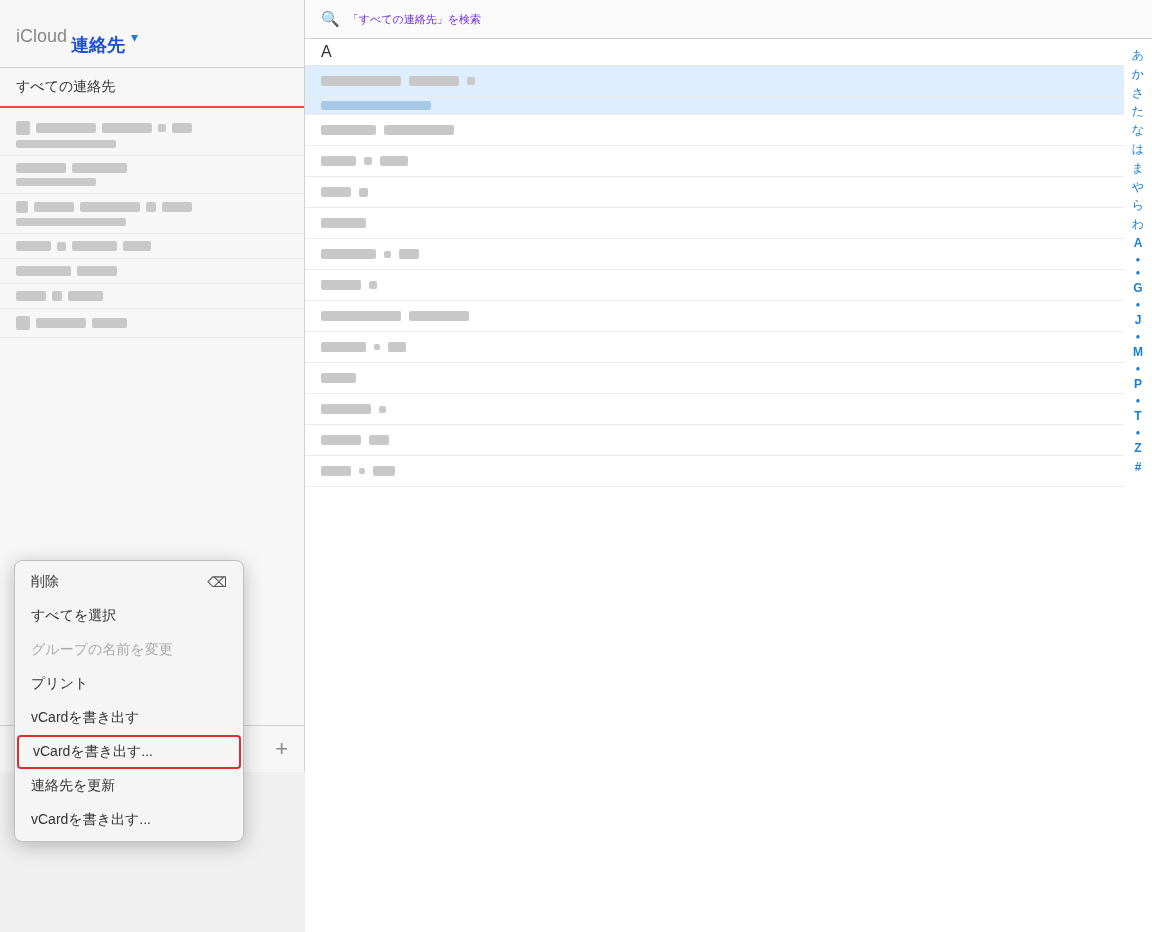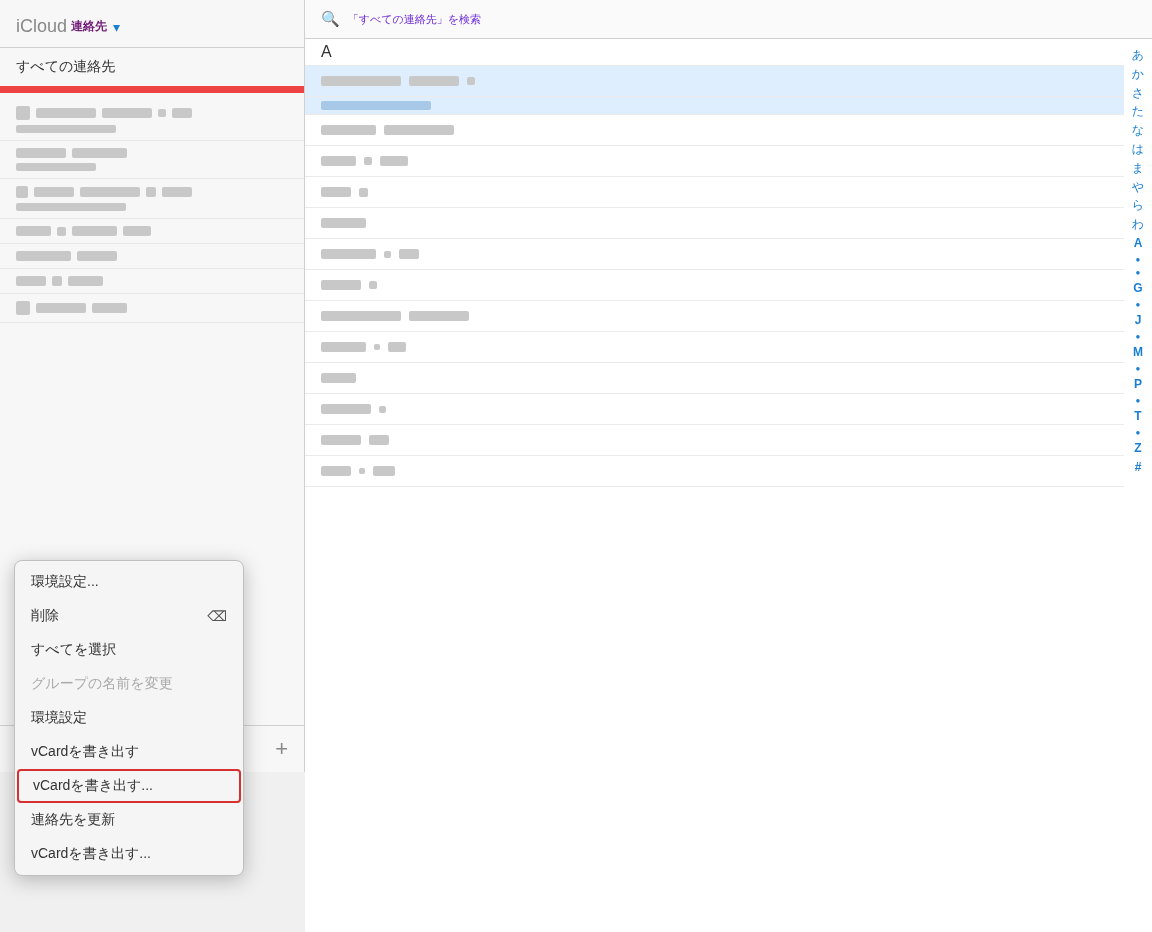--- a/index.html
+++ b/index.html
@@ -31,36 +31,37 @@
       gap: 4px;
     }
 
     .sidebar-header-icloud {
       font-size: 18px;
       font-weight: 400;
       color: #888;
     }
 
     .sidebar-header-contacts {
-      font-size: 12px;
+      font-size: 18px;
       font-weight: 600;
-      color: #701a75;
+      color: #1d4ed8;
+      margin-top: 17px;
     }
 
     .sidebar-header-chevron {
       color: #1a7fd4;
       font-size: 14px;
       margin-left: 2px;
     }
 
     .sidebar-all-contacts {
       padding: 10px 16px;
       font-size: 14px;
       color: #333;
-      border-bottom: 7px solid #ef4444;
+      border-bottom: 2px solid #ef4444;
     }
 
     .sidebar-contacts-list {
       flex: 1;
       overflow-y: auto;
       padding: 6px 0;
     }
 
     .sidebar-contact-item {
       padding: 7px 16px;
@@ -320,34 +321,31 @@
   </div>
 
   <div class="sidebar-bottom">
     <span style="font-size:18px;color:#888;cursor:pointer;">⚙</span>
     <span style="font-size:22px;color:#888;cursor:pointer;font-weight:300;">+</span>
   </div>
 </div>
 
 <div class="context-menu">
   <div class="context-menu-item">
-    <span>環境設定...</span>
-  </div>
-  <div class="context-menu-item">
     <span>削除</span>
     <span class="delete-icon">⌫</span>
   </div>
   <div class="context-menu-item">
     <span>すべてを選択</span>
   </div>
   <div class="context-menu-item disabled">
     <span>グループの名前を変更</span>
   </div>
   <div class="context-menu-item">
-    <span>環境設定</span>
+    <span>プリント</span>
   </div>
   <div class="context-menu-item">
     <span>vCardを書き出す</span>
   </div>
   <div class="context-menu-item highlighted">
     <span>vCardを書き出す...</span>
   </div>
   <div class="context-menu-item">
     <span>連絡先を更新</span>
   </div>

